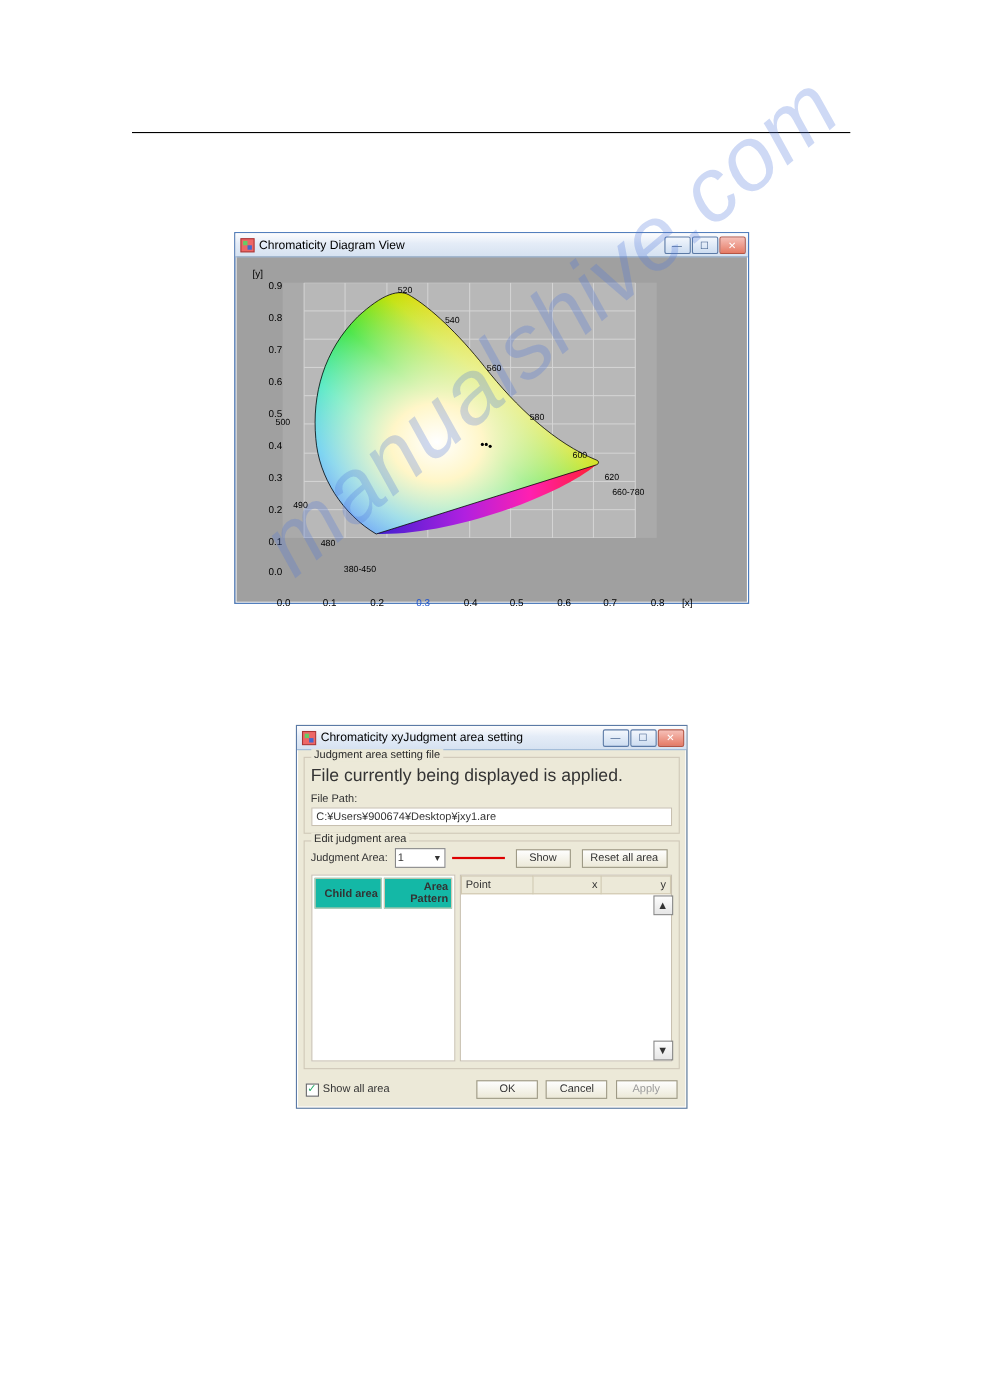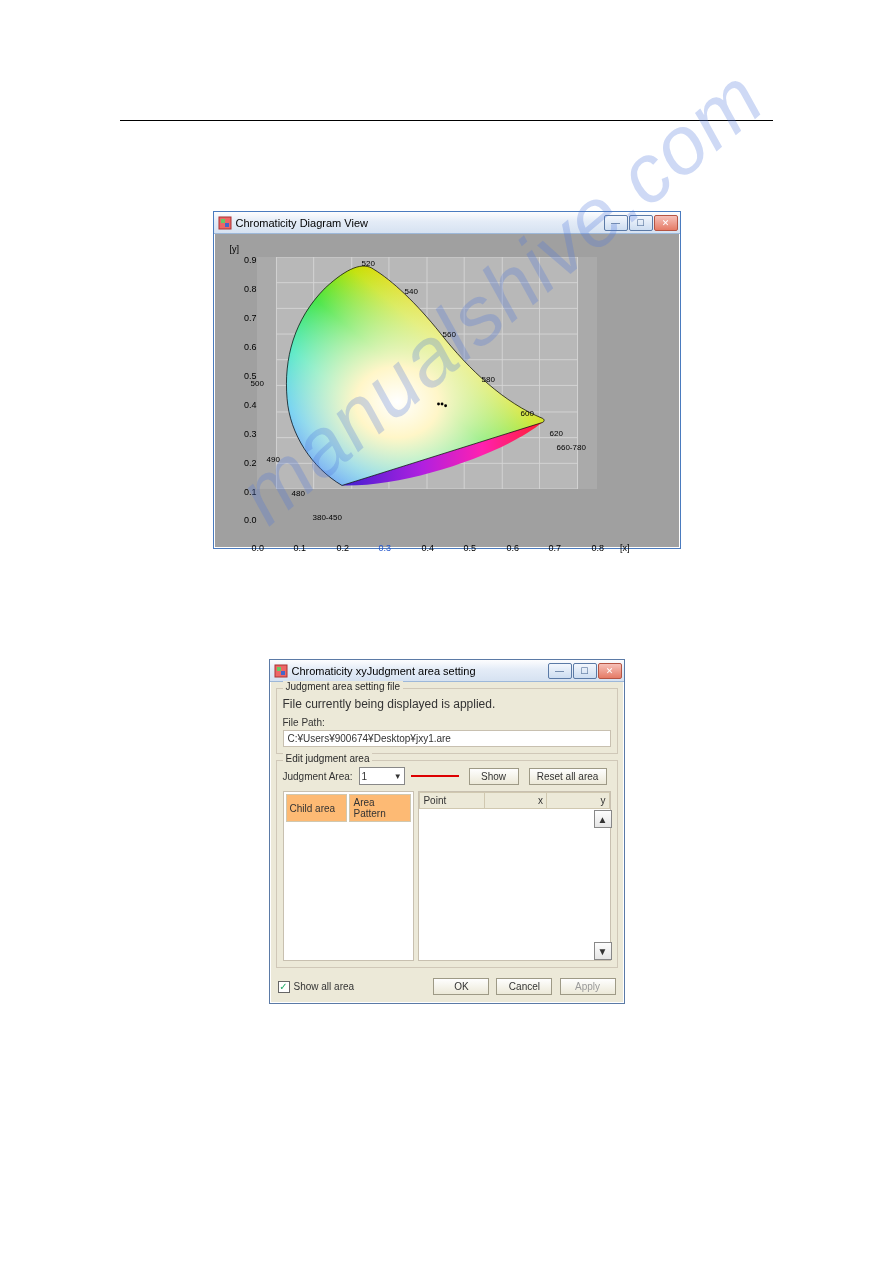--- a/index.html
+++ b/index.html
@@ -28,37 +28,37 @@
 .xtitle{position:absolute;right:-18px;bottom:-16px;font-size:9px;color:#000}
 .plot{position:absolute;left:-75px;top:10px;width:340px;height:232px;background:linear-gradient(#aaa,#aaa);border:none}
 .plotinner{position:absolute;left:0;top:0;width:100%;height:100%}
 .wllab{position:absolute;font-size:8px;color:#000;z-index:5}
 
 
 .w2{width:356px;background:#ece9d8;border:1px solid #5b7aa6}
 .dlgbody{padding:6px}
 .grp{border:1px solid #d0c8b8;padding:4px 6px 6px 6px;margin-bottom:6px;position:relative}
 .grplabel{position:absolute;top:-8px;left:6px;background:#ece9d8;padding:0 3px;font-size:10px;color:#2a2a2a}
-.hint{font-size:12px;color:#333;margin:4px 0 4px 0}
+.hint{font-size:16px;color:#333;margin:4px 0 4px 0}
 .tbl{width:100%;border-collapse:collapse;background:#fff;border:1px solid #c8c0b0;font-size:10px}
 .tbl th{background:#ece9d8;border:1px solid #d0c8b0;padding:2px 4px;text-align:left;font-weight:normal;color:#333}
 .tbl td{border:1px solid #e2ddd0;padding:2px 4px}
 .pathlab{font-size:10px;margin:6px 0 2px 0}
 .path{width:100%;background:#fff;border:1px solid #c8c0b0;padding:2px 4px;font-size:10px}
 .btnrow{text-align:right;margin-top:6px}
 .btn{display:inline-block;min-width:56px;padding:2px 6px;border:1px solid #9e9a86;background:linear-gradient(#fefefe,#ece9d8);font-size:10px;text-align:center;margin-left:4px}
 .btn.focus{border:1px dashed #555;outline:1px solid #888}
 .btn.disabled{color:#9a9a9a}
 
 .row{display:flex;align-items:center;gap:6px;margin:2px 0 6px 0;font-size:10px}
 .select{border:1px solid #888;background:#fff;height:18px;width:46px;display:flex;align-items:center;justify-content:space-between;padding:0 2px}
 .select .caret{font-size:8px}
 .swatch{width:48px;height:2px;background:#d00}
 .tbl2{width:136px;border:1px solid #c8c0b0;background:#fff;height:170px;font-size:10px;display:inline-block;vertical-align:top}
-.tbl2 th{background:#fdba74;border:1px solid #d0c8b0;padding:2px 3px;font-weight:normal;text-align:left}
+.tbl2 th{background:#14b8a6;border:1px solid #d0c8b0;padding:2px 3px;font-weight:bold;text-align:right}
 .tbl3{width:198px;border:1px solid #c8c0b0;background:#fff;height:170px;font-size:10px;display:inline-block;vertical-align:top;margin-left:4px;position:relative}
 .tbl3 th{background:#ece9d8;border:1px solid #d0c8b0;padding:2px 3px;font-weight:normal;text-align:center}
 .tbl3 .xh,.tbl3 .yh{text-align:right;width:60px}
 .arrowbtn{position:absolute;right:-2px;width:18px;height:18px;border:1px solid #888;background:linear-gradient(#fdfdfd,#e6e6e6);display:flex;align-items:center;justify-content:center;font-size:10px}
 .aup{top:18px}
 .adown{bottom:0}
 
 .bottomrow{display:flex;align-items:center;justify-content:space-between;padding:4px 2px 2px 2px}
 .chk{display:flex;align-items:center;gap:4px;font-size:10px}
 .chkbox{width:12px;height:12px;border:1px solid #666;background:#fff;display:flex;align-items:center;justify-content:center;font-size:10px;color:#2a6;line-height:1}

